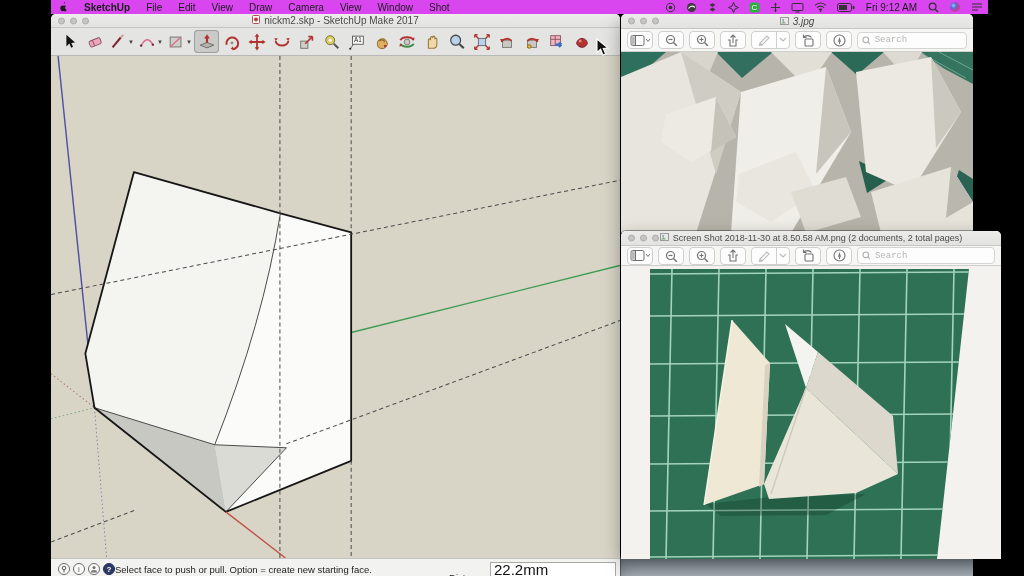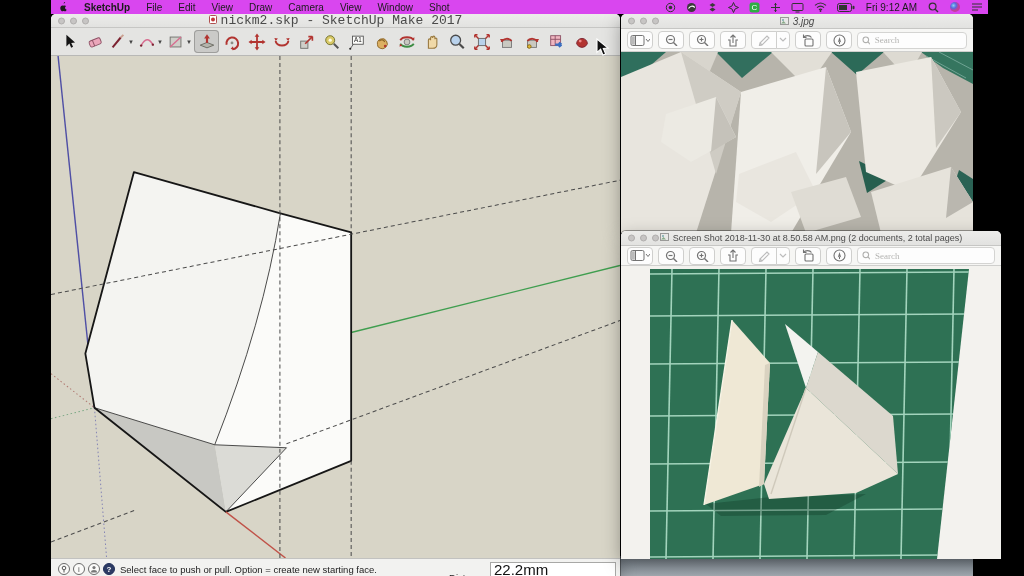--- a/index.html
+++ b/index.html
@@ -23,33 +23,33 @@
   
   .window{box-shadow:0 0 0 1px rgba(0,0,0,.35),0 6px 18px rgba(0,0,0,.35);background:#fff;}
   .titlebar{position:relative;background:linear-gradient(#ececea,#e2e2e0);border-bottom:1px solid #c6c6c4;
             display:flex;align-items:center;justify-content:center;font-size:10px;color:#4a4a4a;}
   .lights{position:absolute;left:7px;top:50%;transform:translateY(-50%);display:flex;gap:5px;}
   .light{width:7px;height:7px;border-radius:50%;background:#c7c5c4;border:1px solid #b0aead;box-sizing:border-box;}
   .doc-ico{display:inline-block;margin-right:4px;}
 
   
   #su-win{left:51px;top:14px;width:569px;height:562px;z-index:2;border-radius:5px 5px 0 0;}
-  #su-title{height:13px;border-radius:5px 5px 0 0;font-size:13px;font-family:Liberation Mono, monospace;}
+  #su-title{height:13px;border-radius:5px 5px 0 0;font-size:10px;}
   #su-toolbar{height:27px;background:#e4e4e2;border-bottom:1px solid #b8b8b6;display:flex;align-items:center;
               padding:0 0 0 6px;}
   .tool{width:25px;height:23px;display:flex;align-items:center;justify-content:center;border-radius:4px;position:relative;}
   .tool.caret{width:29px;}
   .tool.selected{background:#cacac8;box-shadow:inset 0 0 0 1px #9e9e9c;}
   .tool svg{display:block;}
   .tool .dd{font-size:6px;color:#444;margin-left:1px;}
   #su-viewport{height:502px;position:relative;background:#d8d5c7;overflow:hidden;}
   #su-viewport svg{position:absolute;left:0;top:0;width:100%;height:100%;}
   #su-status{height:20px;background:#f2f2f0;border-top:1px solid #c2c2c0;display:flex;align-items:center;
              font-size:9.5px;color:#222;padding:0 4px;}
-  #su-status .hint{margin-left:5px;flex:1;}
+  #su-status .hint{flex:1;}
   .st-ico{width:12px;height:12px;border-radius:50%;border:1px solid #6a6a6a;margin-left:3px;display:flex;
           align-items:center;justify-content:center;font-size:8px;color:#555;box-sizing:border-box;background:#fbfbf9;}
   .st-ico.help{background:#2c3a63;color:#fff;border-color:#22305a;font-weight:bold;}
   #distance-label{margin:16px 4px 0 8px;color:#222;}
   #distance-input{width:118px;height:13px;font-size:15px;border:1px solid #a8a8a6;background:#fff;
                   font-family:"Liberation Sans",sans-serif;padding:0 3px;color:#111;}
 
   
   #cursor{left:596px;top:38px;z-index:99;}
 
@@ -57,21 +57,21 @@
   .pv-toolbar{background:#f6f6f4;border-bottom:1px solid #cfcfcd;display:flex;align-items:center;padding:0 6px;gap:5px;}
   .pv-btn{height:16px;min-width:24px;background:#fdfdfd;border:1px solid #cfcfcd;border-radius:4px;
           display:flex;align-items:center;justify-content:center;}
   .pv-btn.narrow{min-width:12px;}
   .pv-group{display:flex;}
   .pv-group .pv-btn:first-child{border-radius:4px 0 0 4px;}
   .pv-group .pv-btn:last-child{border-radius:0 4px 4px 0;margin-left:-1px;}
   .pv-search{flex:1;height:15px;background:#fdfdfd;border:1px solid #d4d4d2;border-radius:4px;
              display:flex;align-items:center;padding:0 4px;gap:3px;}
   .pv-search input{border:none;outline:none;background:transparent;font-size:9px;width:100%;
-                   font-family:Liberation Serif, serif;color:#333;}
+                   font-family:Liberation Mono, monospace;color:#333;}
   .pv-search input::placeholder{color:#b4b4b2;}
   #pv-top{left:621px;top:14px;width:352px;height:217px;z-index:3;border-radius:5px 5px 0 0;}
   #pv-top .titlebar{height:14px;border-radius:5px 5px 0 0;font-style:italic;}
   #pv-top .pv-toolbar{height:22px;}
   #pv-top .content{height:181px;overflow:hidden;background:#9ab0a6;}
   #pv-bottom{left:621px;top:231px;width:380px;height:326px;z-index:4;border-radius:5px 5px 0 0;}
   #pv-bottom .titlebar{height:14px;border-radius:5px 5px 0 0;font-size:9px;}
   #pv-bottom .pv-toolbar{height:19px;}
   #pv-bottom .content{height:293px;overflow:hidden;background:#f3f2ee;}
   .content svg{display:block;}

